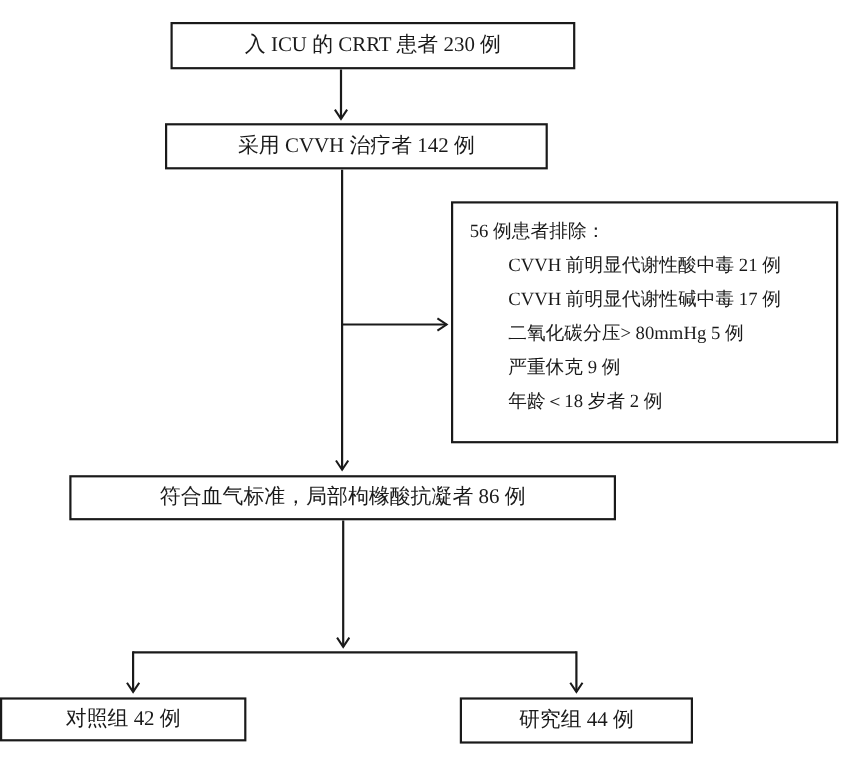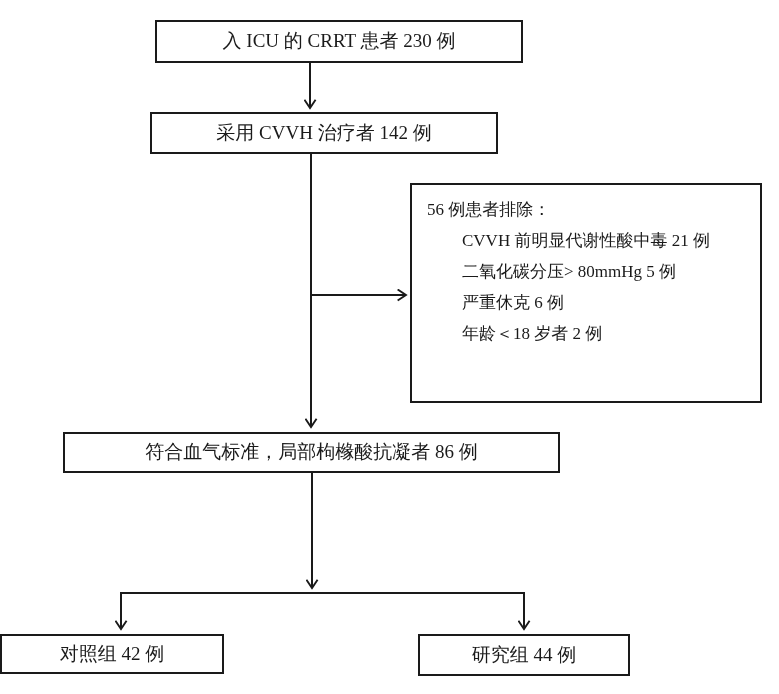--- a/index.html
+++ b/index.html
@@ -89,22 +89,23 @@
     <span>入 ICU 的 CRRT 患者 230 例</span>
   </div>
 
   <div class="node node-cvvh">
     <span>采用 CVVH 治疗者 142 例</span>
   </div>
 
   <div class="node node-exclusion">
     <div class="excl-title">56 例患者排除：</div>
     <div class="excl-item">CVVH 前明显代谢性酸中毒 21 例</div>
+    <div class="excl-item">CVVH 前明显代谢性碱中毒 17 例</div>
     <div class="excl-item">二氧化碳分压&gt; 80mmHg 5 例</div>
-    <div class="excl-item">严重休克 6 例</div>
+    <div class="excl-item">严重休克 9 例</div>
     <div class="excl-item">年龄＜18 岁者 2 例</div>
   </div>
 
   <div class="node node-criteria">
     <span>符合血气标准，局部枸橼酸抗凝者 86 例</span>
   </div>
 
   <div class="node node-control">
     <span>对照组 42 例</span>
   </div>

